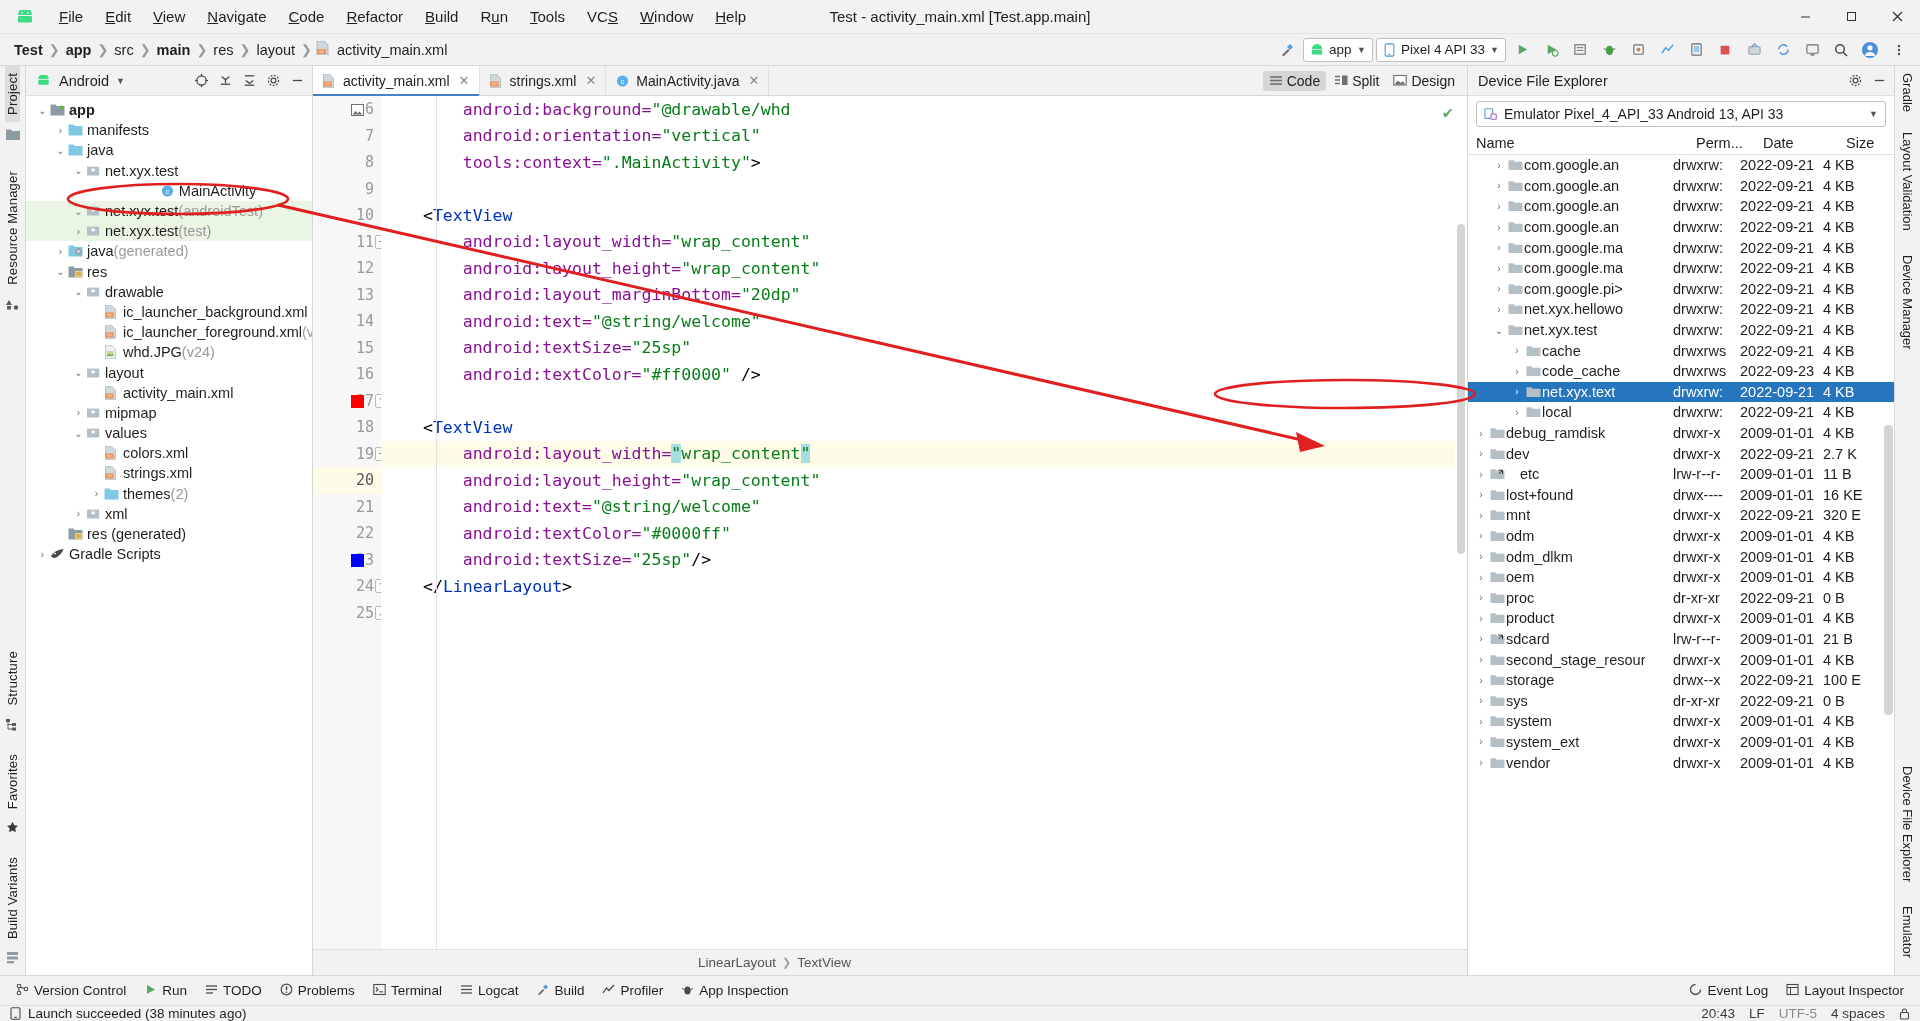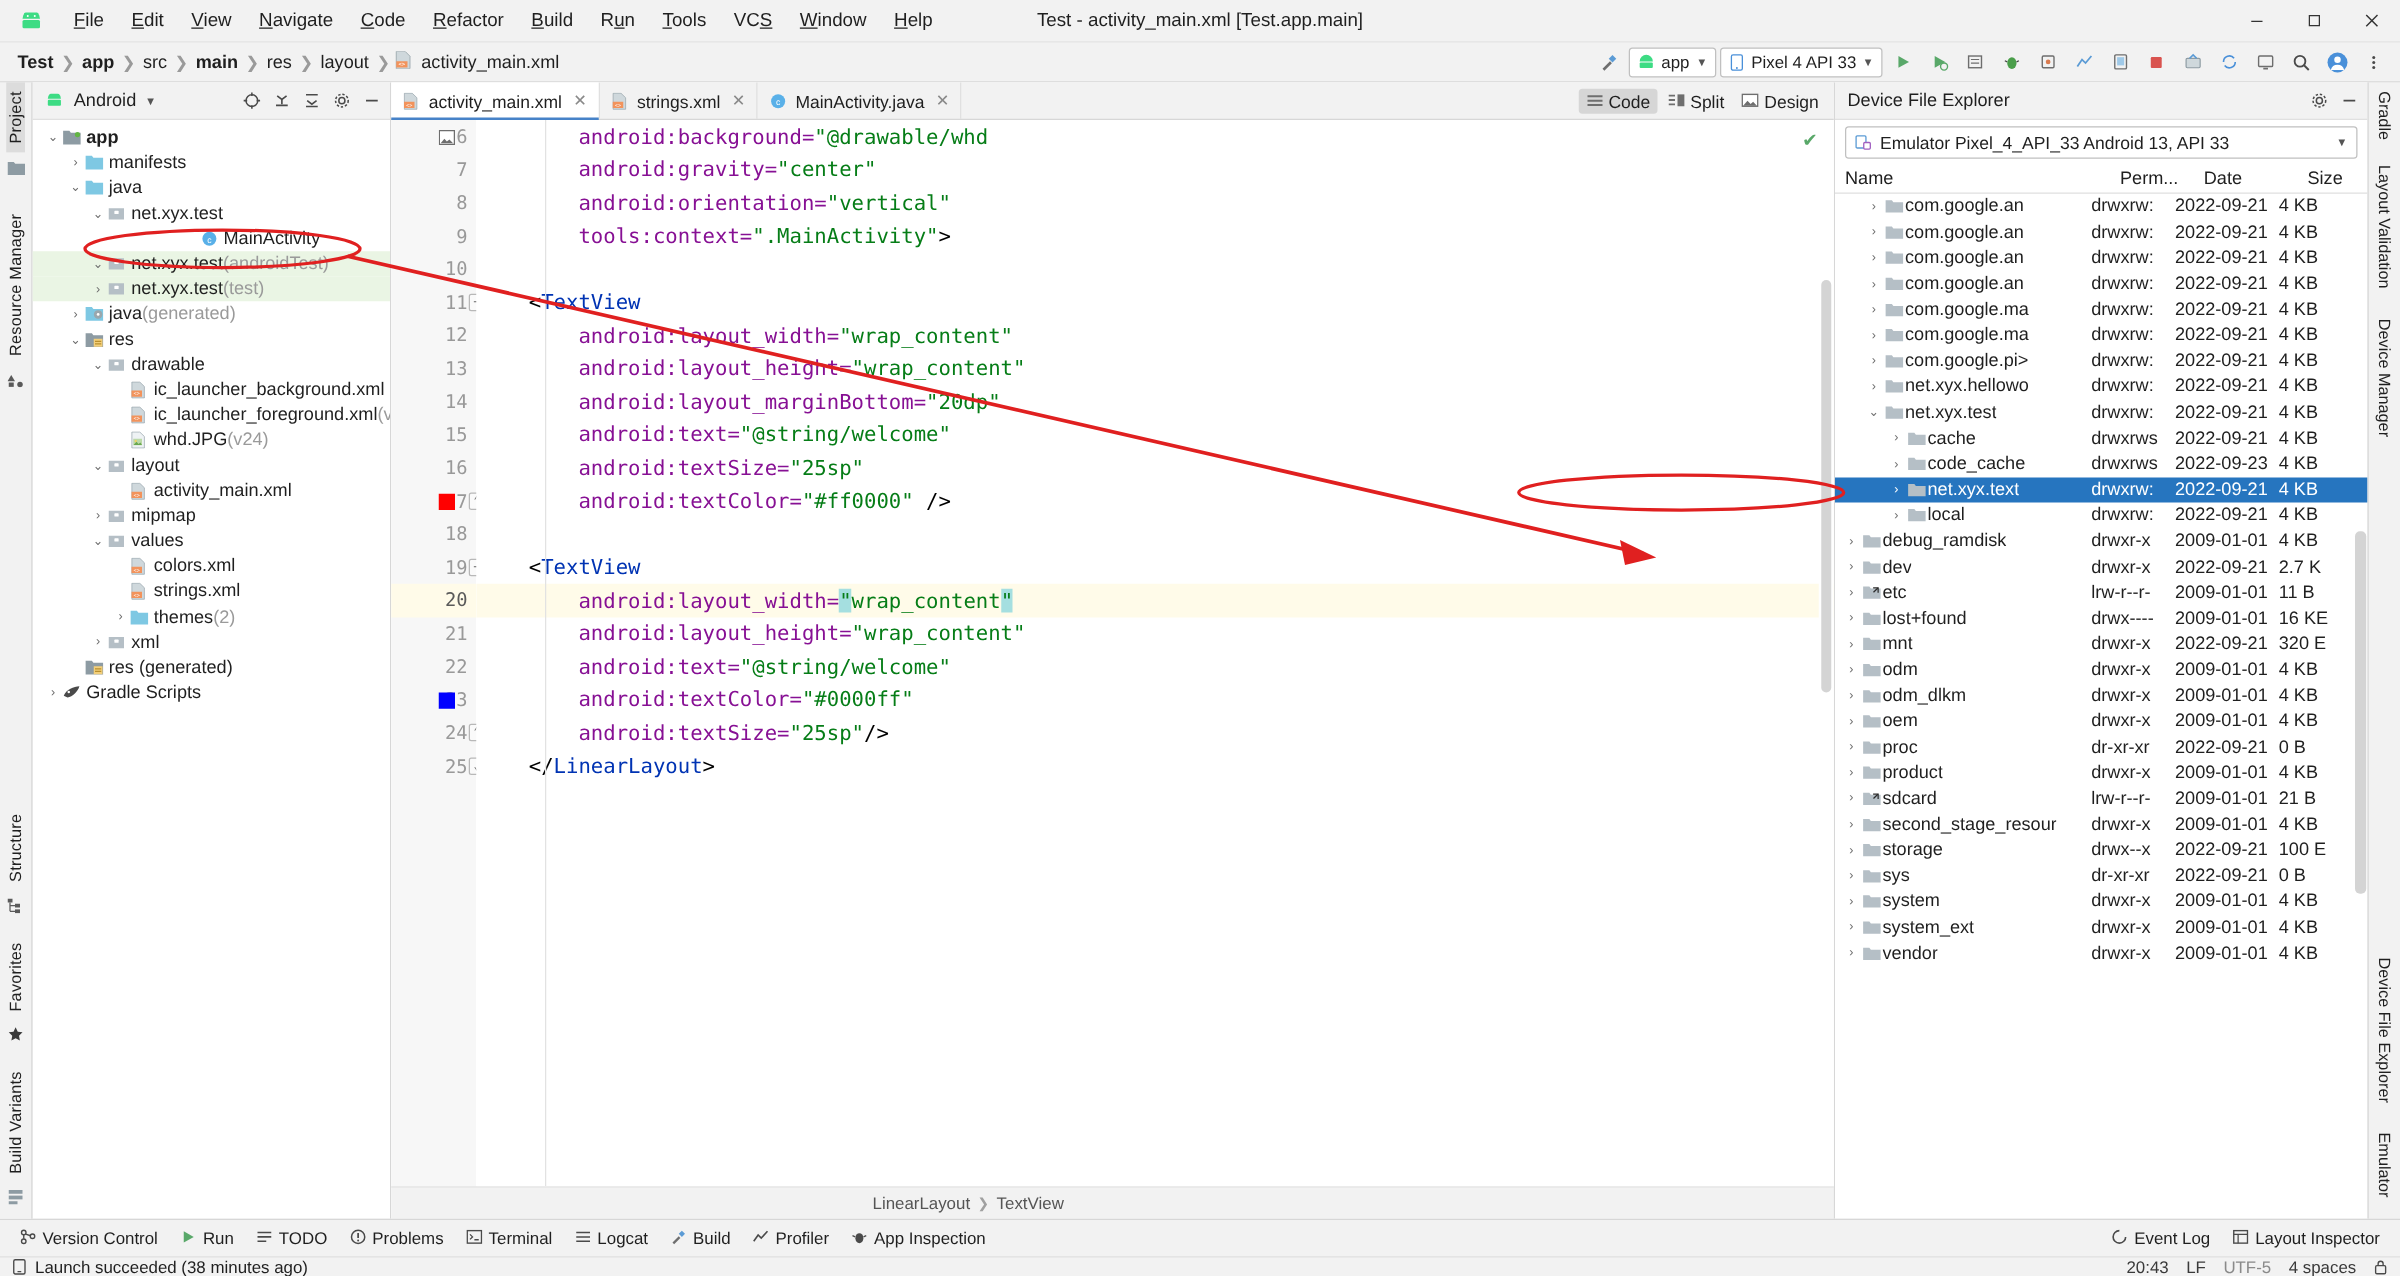--- a/index.html
+++ b/index.html
@@ -882,21 +882,20 @@
               <span class="fold" style="top: 6px;">⌄</span>
             </div>
           </div>
         <div class="code" id="editor-code">
           <div class="indentline"></div>
           <div class="checkmark">✔</div>
           <div class="escroll">
             <div class="thumb" style="top:128px;height:330px;"></div>
           </div>
         <div class="cline" style="clip-path: inset(6px 0px 0px);"><span class="tok-attr">    android:background=</span><span class="tok-val">"@drawable/whd</span></div>
-            <div class="cline"><span class="tok-attr">    android:gravity=</span><span class="tok-val">"center"</span></div>
             <div class="cline"><span class="tok-attr">    android:orientation=</span><span class="tok-val">"vertical"</span></div>
             <div class="cline"><span class="tok-attr">    tools:context=</span><span class="tok-val">".MainActivity"</span><span class="tok-punct">&gt;</span></div>
             <div class="cline"></div>
             <div class="cline"><span class="tok-punct">&lt;</span><span class="tok-tag">TextView</span></div>
             <div class="cline"><span class="tok-attr">    android:layout_width=</span><span class="tok-val">"wrap_content"</span></div>
             <div class="cline"><span class="tok-attr">    android:layout_height=</span><span class="tok-val">"wrap_content"</span></div>
             <div class="cline"><span class="tok-attr">    android:layout_marginBottom=</span><span class="tok-val">"20dp"</span></div>
             <div class="cline"><span class="tok-attr">    android:text=</span><span class="tok-val">"@string/welcome"</span></div>
             <div class="cline"><span class="tok-attr">    android:textSize=</span><span class="tok-val">"25sp"</span></div>
             <div class="cline"><span class="tok-attr">    android:textColor=</span><span class="tok-val">"#ff0000"</span><span class="tok-punct"> /&gt;</span></div>
@@ -1137,21 +1136,21 @@
           </div>
           <div class="drow" style="position: relative; padding-left: 6px;">
             <span class="arrow">›</span>
             <span class="ic">
               <svg width="15" height="14" viewBox="0 0 15 14">
                 <path d="M0.5 2.2h5l1.2 1.5H14.5V12H0.5z" fill="#b5bfc6"></path>
                 <path d="M8.5 3.2h4v4" fill="none" stroke="#2b2b2b" stroke-width="1"></path>
                 <line x1="8.8" y1="6.8" x2="12.3" y2="3.4" stroke="#2b2b2b" stroke-width="1"></line>
               </svg>
             </span>
-            <span class="nm" style="max-width: 196px; overflow: hidden; display: inline-block; white-space: nowrap;">etc</span>
+            <span class="nm" style="max-width: 196px; overflow: hidden; display: inline-block; white-space: nowrap; padding-left: 14px;">etc</span>
             <span class="perm">lrw-r--r-</span>
             <span class="date">2009-01-01</span>
             <span class="size">11 B</span>
           </div>
           <div class="drow" style="position: relative; padding-left: 6px;">
             <span class="arrow">›</span>
             <span class="ic">
               <svg width="15" height="14" viewBox="0 0 15 14">
                 <path d="M0.5 2.2h5l1.2 1.5H14.5V12H0.5z" fill="#b5bfc6"></path>
               </svg>

